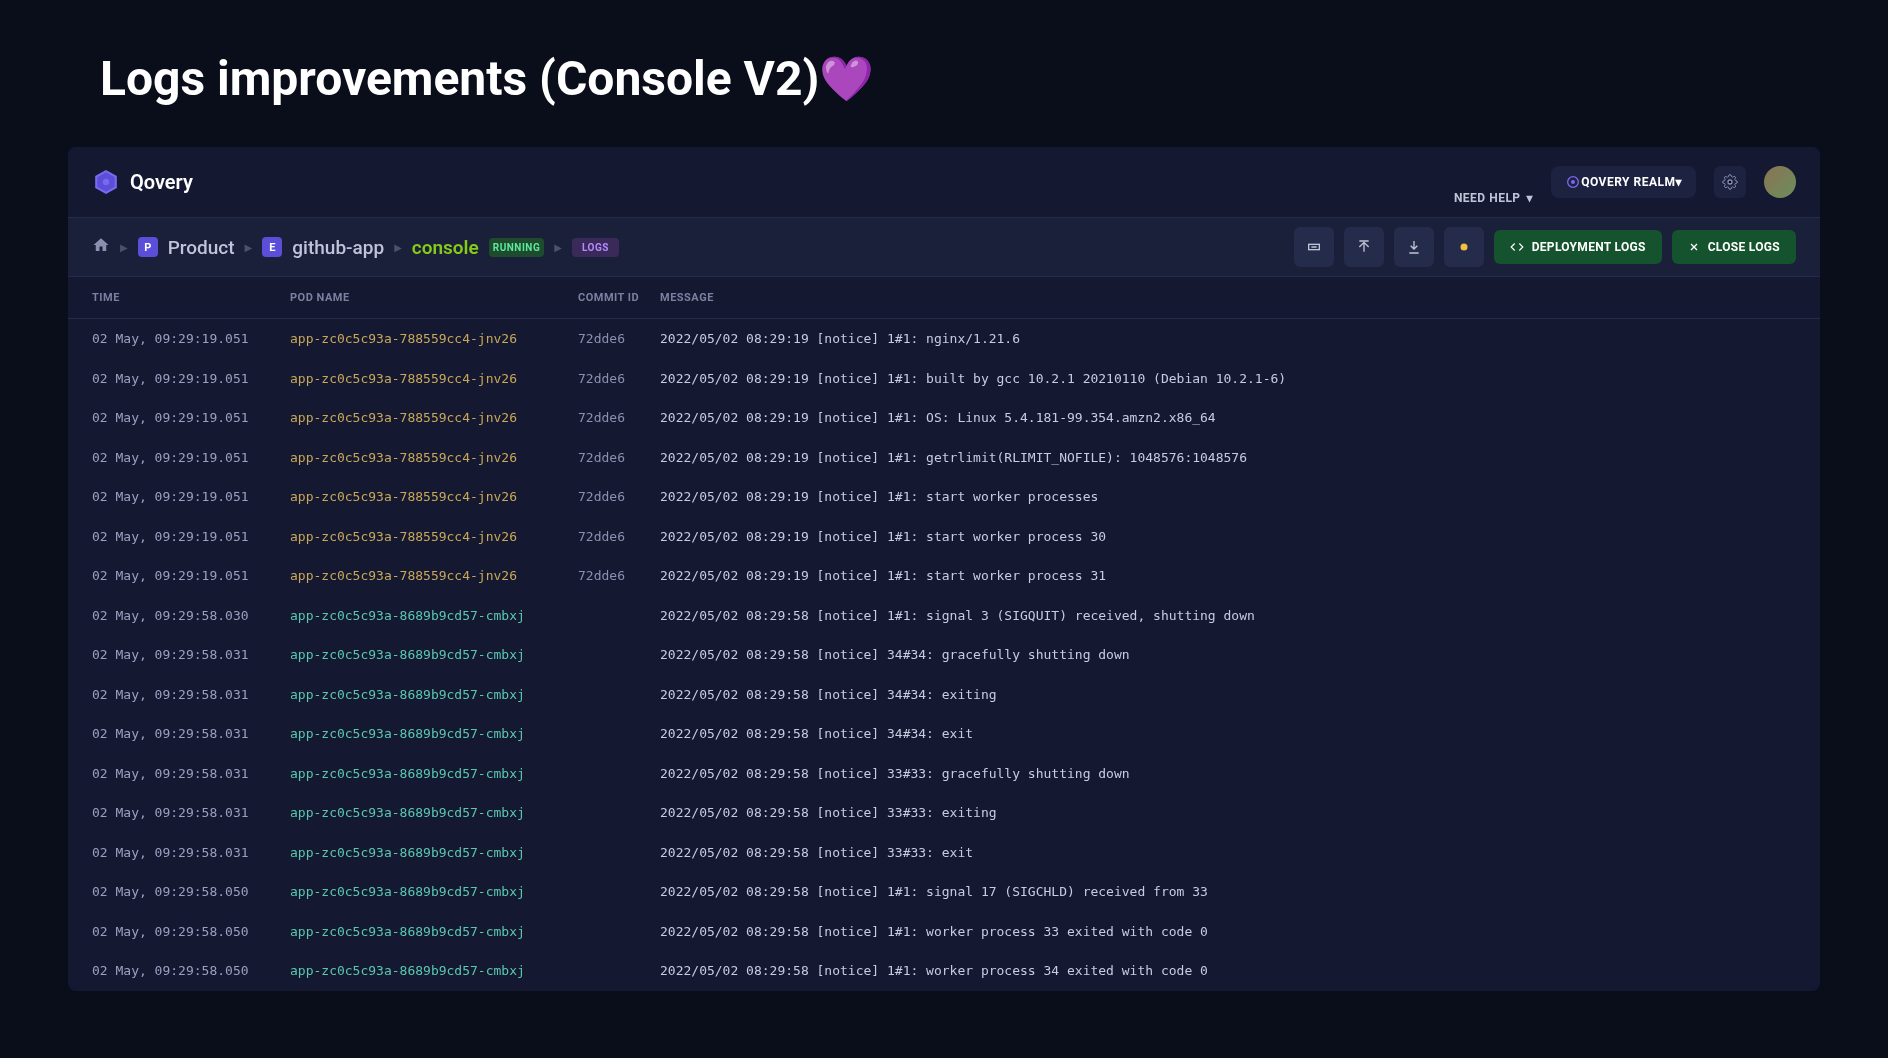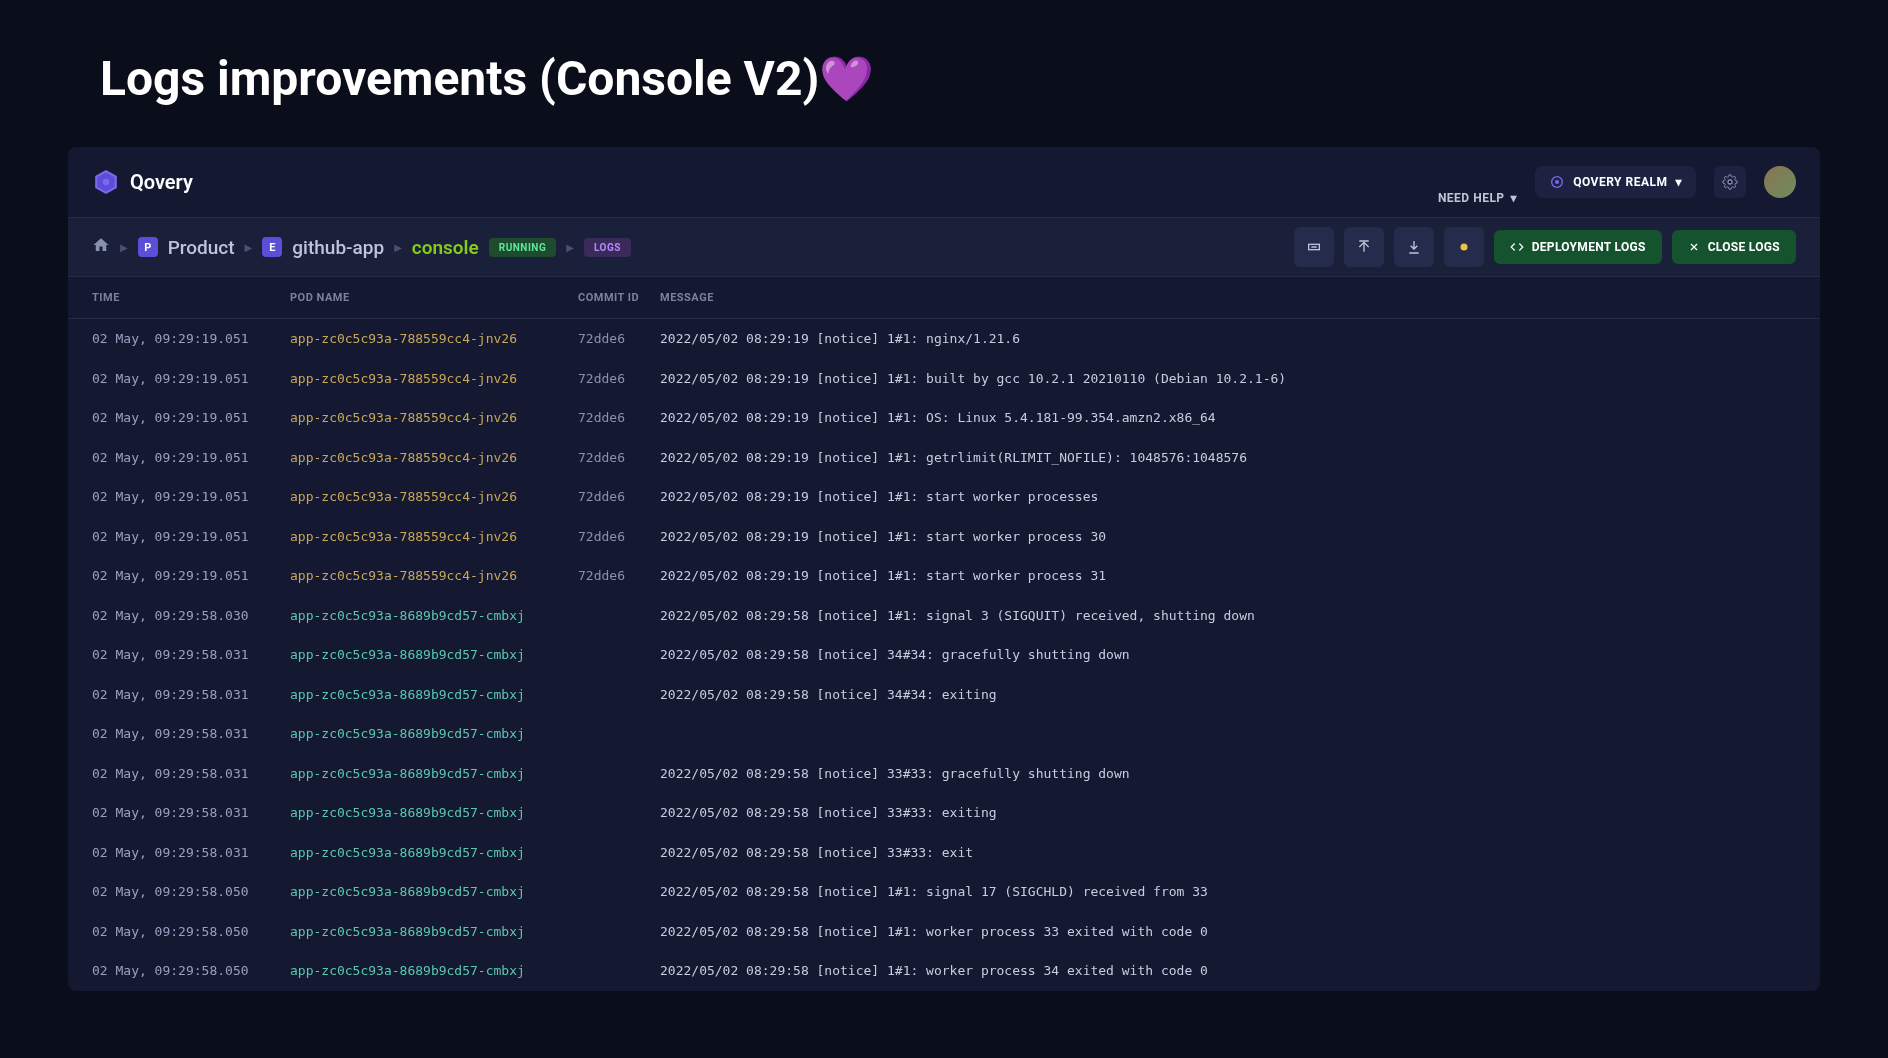--- a/index.html
+++ b/index.html
@@ -35,21 +35,21 @@
 }
 .logo-area { display: flex; align-items: center; gap: 10px; }
 .logo-icon {
   width: 28px; height: 28px;
   display: flex; align-items: center; justify-content: center;
 }
 .logo-text { font-size: 20px; font-weight: 600; color: #fff; }
 .header-right { display: flex; align-items: center; gap: 18px; }
 .need-help { font-size: 12px; font-weight: 700; color: #c0c4d8; letter-spacing: 0.5px; display: flex; align-items: center; gap: 6px; cursor: pointer; margin-top: 32px; }
 .realm-btn {
-  display: flex; align-items: center; gap: 8px;
+  display: flex; align-items: center; 
   background: #1d2240; padding: 8px 14px; border-radius: 8px;
   font-size: 12px; font-weight: 700; color: #fff; letter-spacing: 0.5px;
   cursor: pointer;
 }
 .gear-btn {
   width: 32px; height: 32px; background: #1d2240; border-radius: 6px;
   display: flex; align-items: center; justify-content: center; cursor: pointer;
   color: #8a90b0;
 }
 .avatar {
@@ -72,21 +72,21 @@
   display: inline-flex; align-items: center; justify-content: center;
   width: 20px; height: 20px; border-radius: 4px;
   font-size: 11px; font-weight: 700;
 }
 .bc-badge.p { background: #5b4ed8; color: #fff; }
 .bc-badge.e { background: #5b4ed8; color: #fff; }
 .bc-text { font-size: 19px; color: #c0c4d8; font-weight: 500; }
 .bc-text.active { color: #84cc16; font-weight: 600; }
 .status-badge {
   background: #1e4a2e; color: #5de89a; font-size: 10px; font-weight: 700;
-  padding: 4px 10px; border-radius: 4px; letter-spacing: 0.5px;
+  padding: 4px 4px; border-radius: 4px; letter-spacing: 0.5px;
 }
 .logs-badge {
   background: #3a2a5a; color: #b48aff; font-size: 10px; font-weight: 700;
   padding: 4px 10px; border-radius: 4px; letter-spacing: 0.5px;
 }
 .breadcrumb-right { display: flex; align-items: center; gap: 10px; }
 .icon-btn {
   width: 40px; height: 40px; background: #252b4a; border-radius: 6px;
   display: flex; align-items: center; justify-content: center; cursor: pointer;
   color: #c0c4d8;
@@ -284,20 +284,21 @@
         <div class="log-row">
           <div class="log-time">02 May, 09:29:58.031</div>
           <div class="log-pod teal">app-zc0c5c93a-8689b9cd57-cmbxj</div>
           <div class="log-commit"></div>
           <div class="log-message">2022/05/02 08:29:58 [notice] 34#34: exiting</div>
         </div>
         <div class="log-row">
           <div class="log-time">02 May, 09:29:58.031</div>
           <div class="log-pod teal">app-zc0c5c93a-8689b9cd57-cmbxj</div>
           <div class="log-commit"></div>
+          <div class="log-message">2022/05/02 08:29:58 [notice] 34#34: exit</div>
         </div>
         <div class="log-row">
           <div class="log-time">02 May, 09:29:58.031</div>
           <div class="log-pod teal">app-zc0c5c93a-8689b9cd57-cmbxj</div>
           <div class="log-commit"></div>
           <div class="log-message">2022/05/02 08:29:58 [notice] 33#33: gracefully shutting down</div>
         </div>
         <div class="log-row">
           <div class="log-time">02 May, 09:29:58.031</div>
           <div class="log-pod teal">app-zc0c5c93a-8689b9cd57-cmbxj</div>

